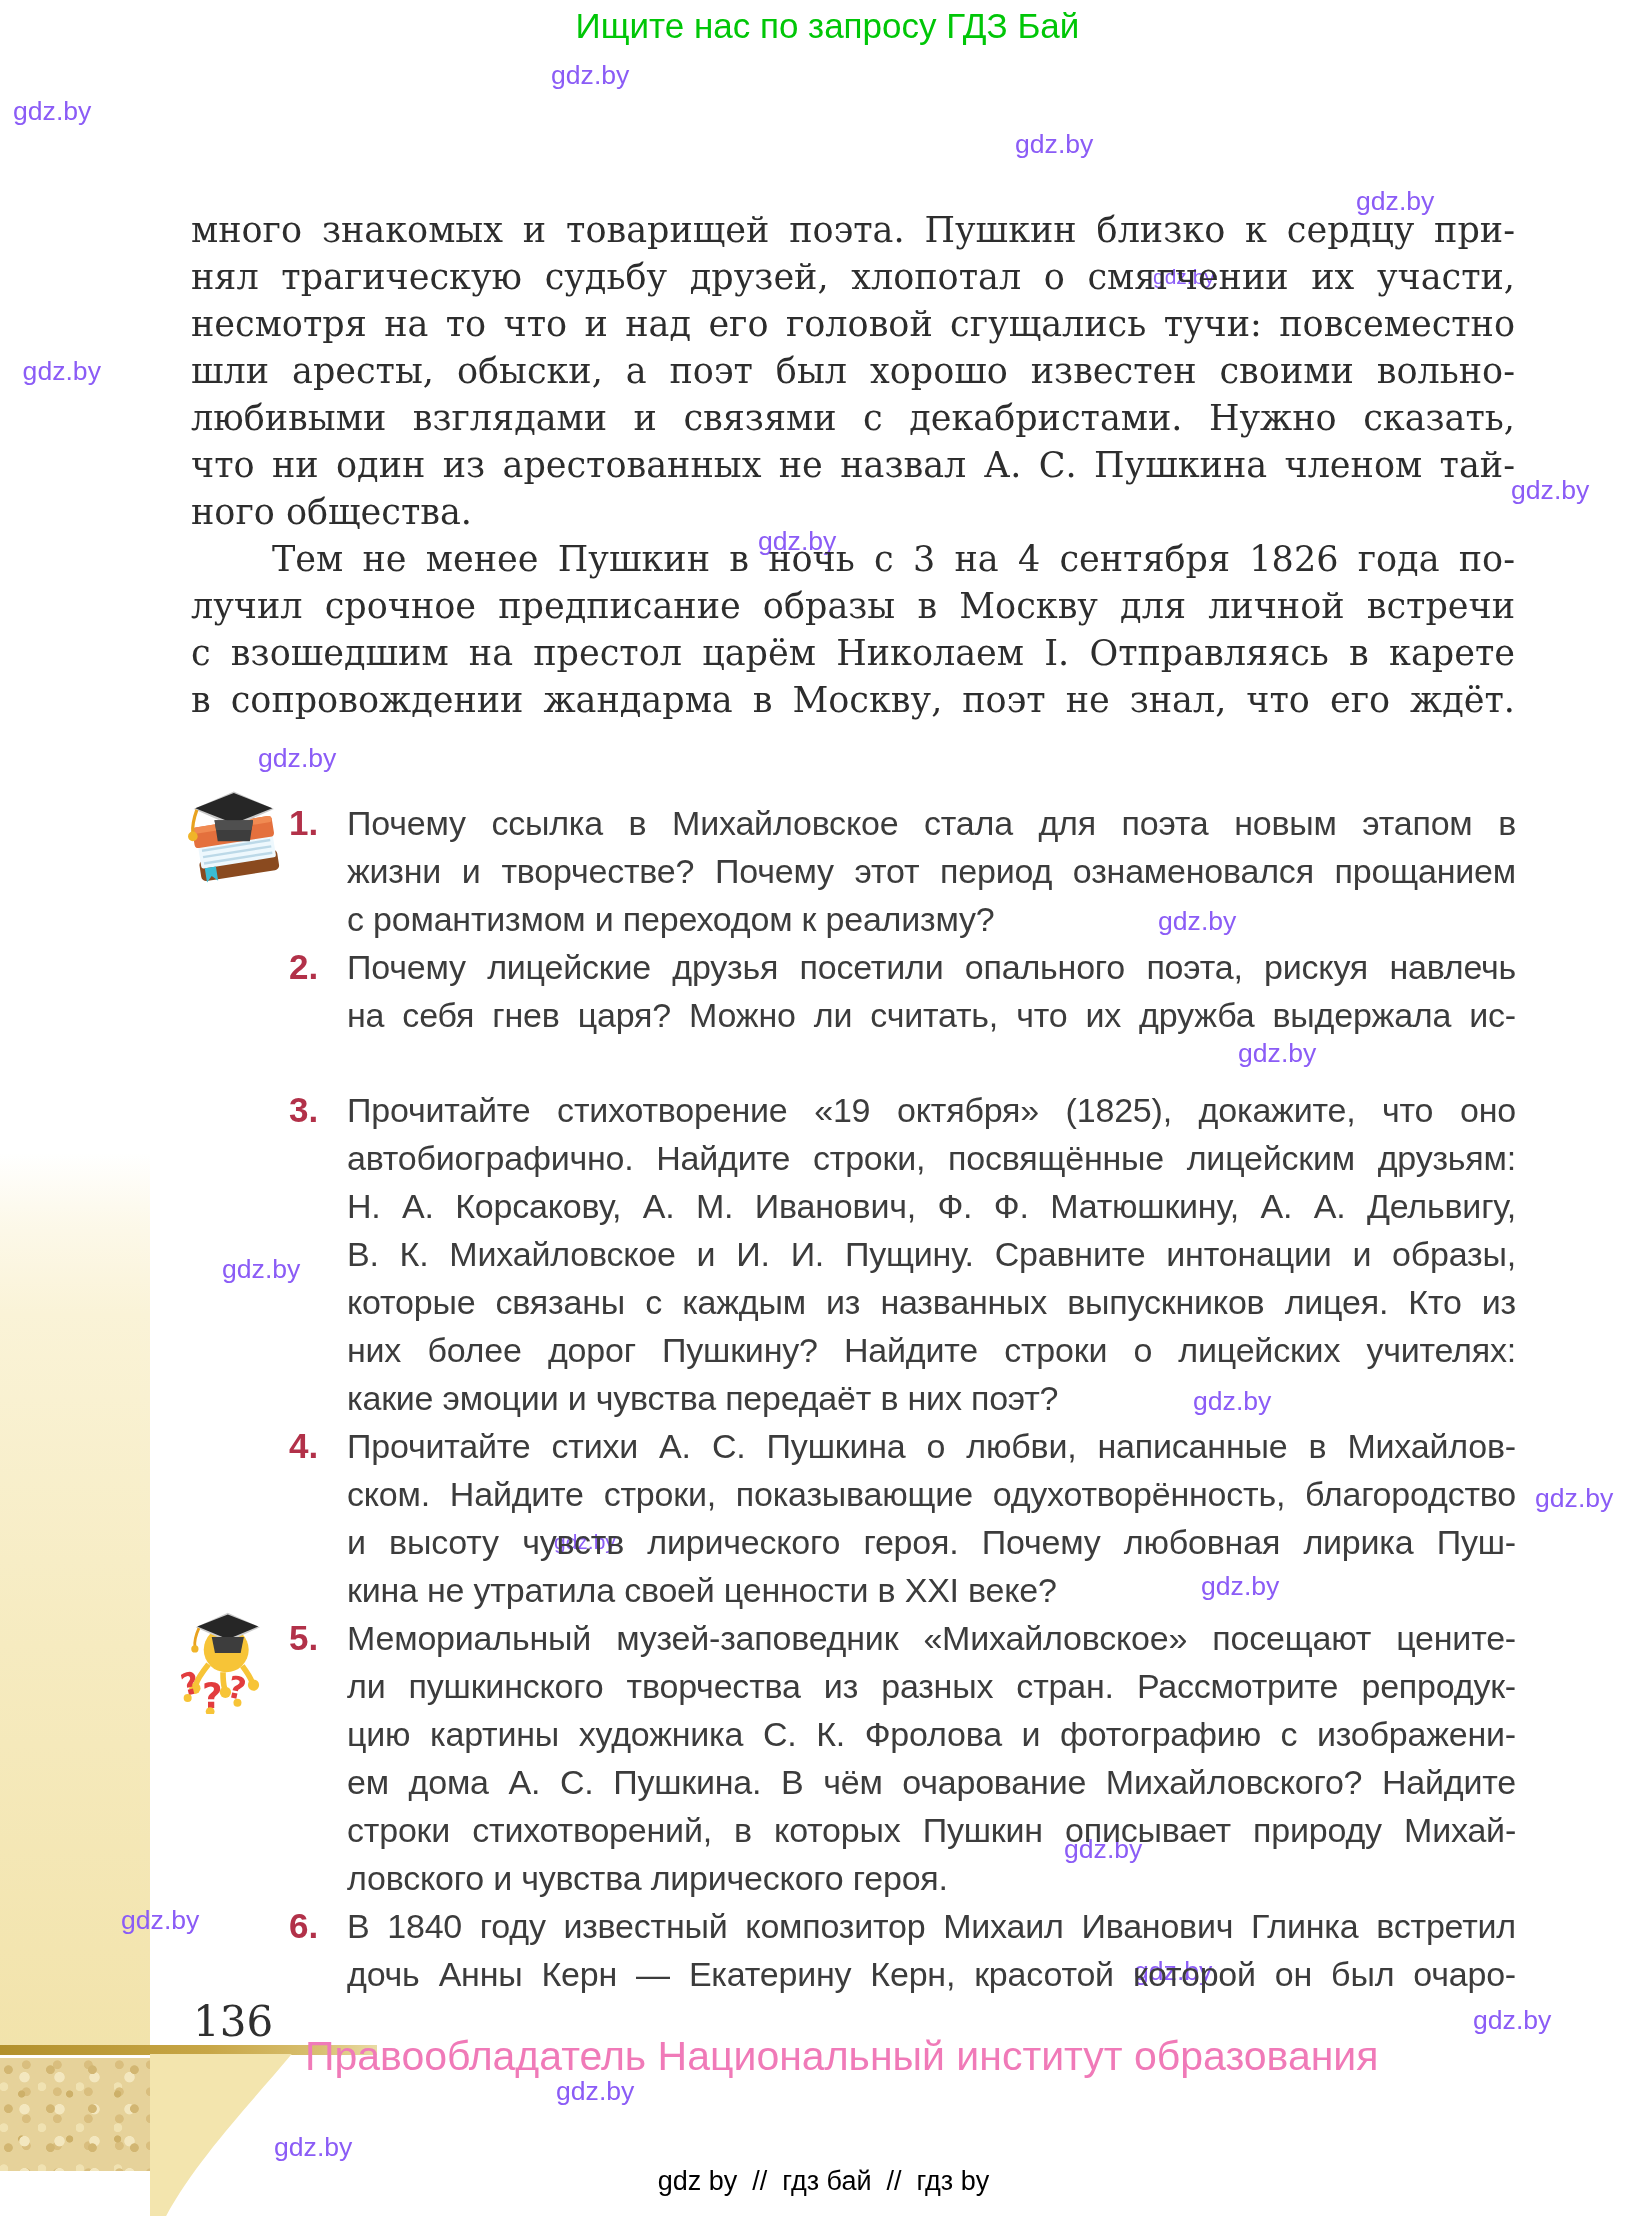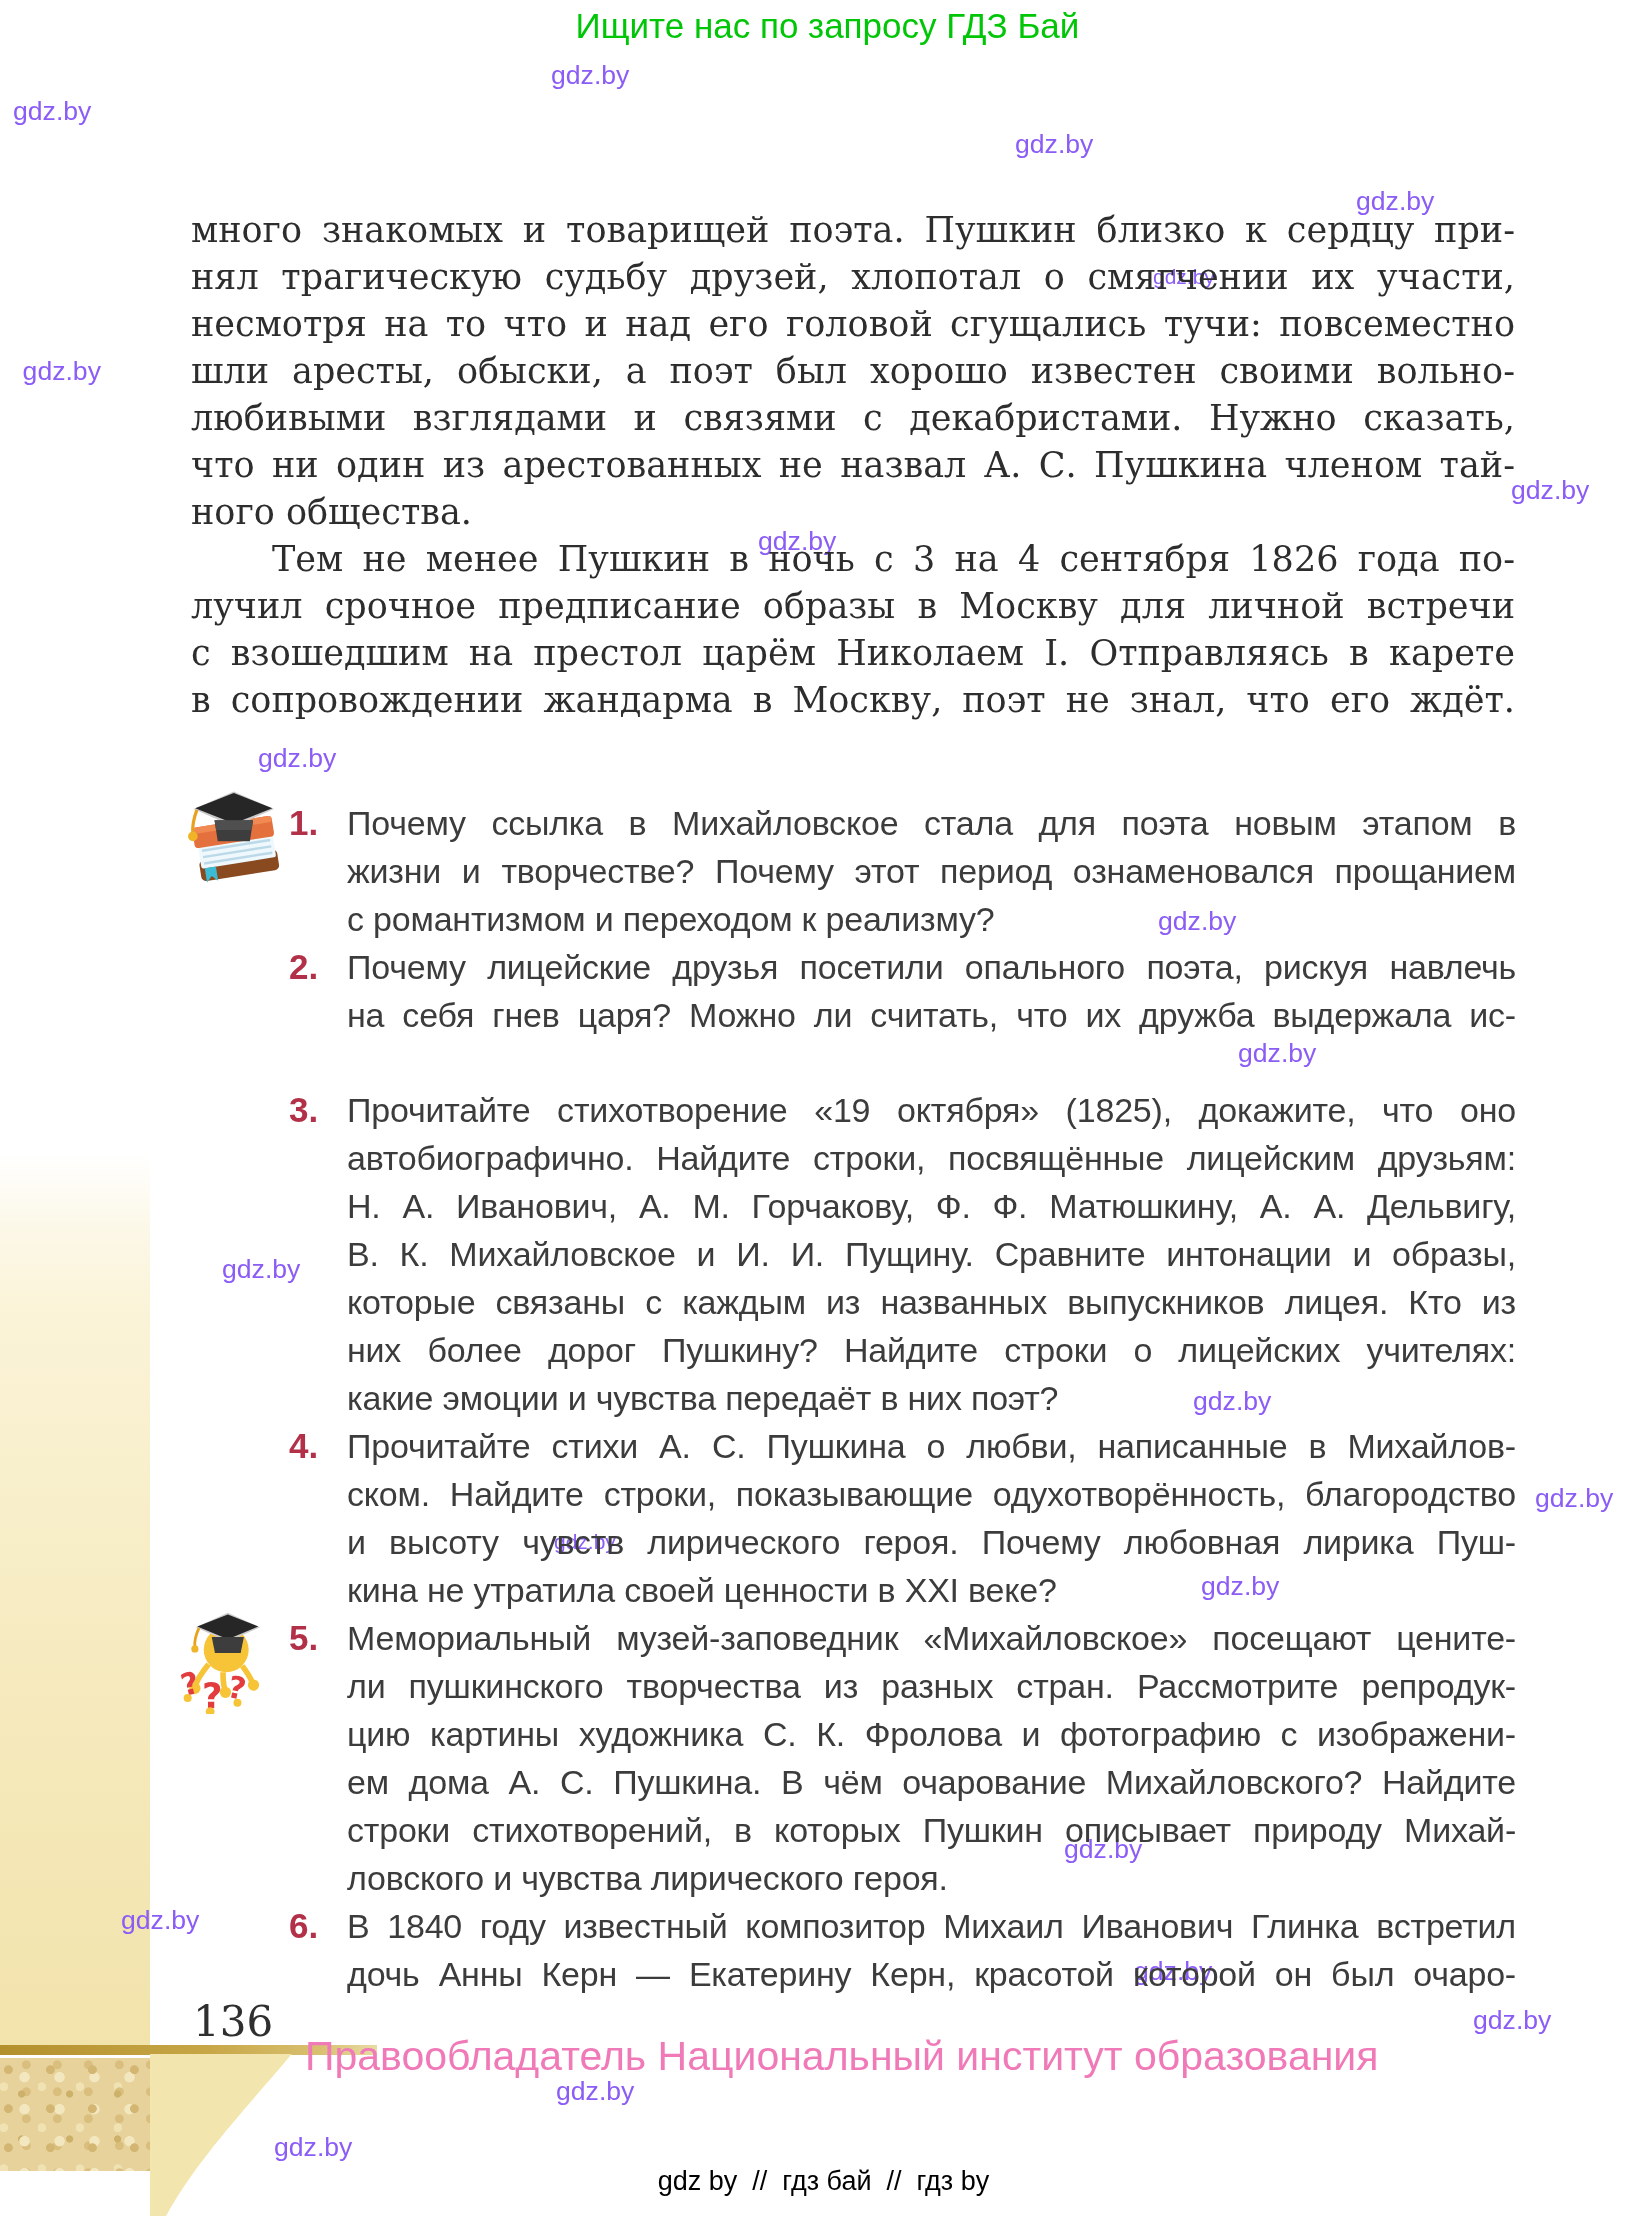--- a/index.html
+++ b/index.html
@@ -151,21 +151,21 @@
         <div class="q-lines">
           <div class="q-line">Почему лицейские друзья посетили опального поэта, рискуя навлечь</div>
           <div class="q-line">на себя гнев царя? Можно ли считать, что их дружба выдержала ис-</div>
         </div>
       </div>
       <div class="question" style="top: 1086px;">
         <div class="q-num">3.</div>
         <div class="q-lines">
           <div class="q-line">Прочитайте стихотворение «19 октября» (1825), докажите, что оно</div>
           <div class="q-line">автобиографично. Найдите строки, посвящённые лицейским друзьям:</div>
-          <div class="q-line">Н. А. Иванович, А. М. Горчакову, Ф. Ф. Матюшкину, А. А. Дельвигу,</div>
+          <div class="q-line">Н. А. Корсакову, А. М. Иванович, Ф. Ф. Матюшкину, А. А. Дельвигу,</div>
           <div class="q-line">В. К. Михайловское и И. И. Пущину. Сравните интонации и образы,</div>
           <div class="q-line">которые связаны с каждым из названных выпускников лицея. Кто из</div>
           <div class="q-line">них более дорог Пушкину? Найдите строки о лицейских учителях:</div>
           <div class="q-line no-just">какие эмоции и чувства передаёт в них поэт?</div>
         </div>
       </div>
       <div class="question" style="top: 1422px;">
         <div class="q-num">4.</div>
         <div class="q-lines">
           <div class="q-line">Прочитайте стихи А. С. Пушкина о любви, написанные в Михайлов-</div>

